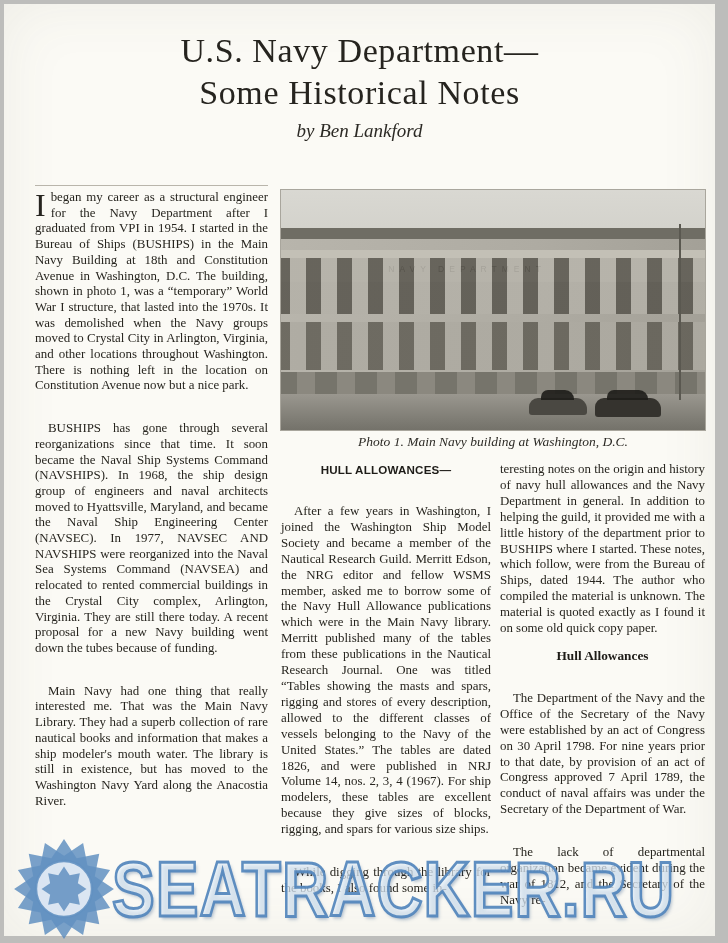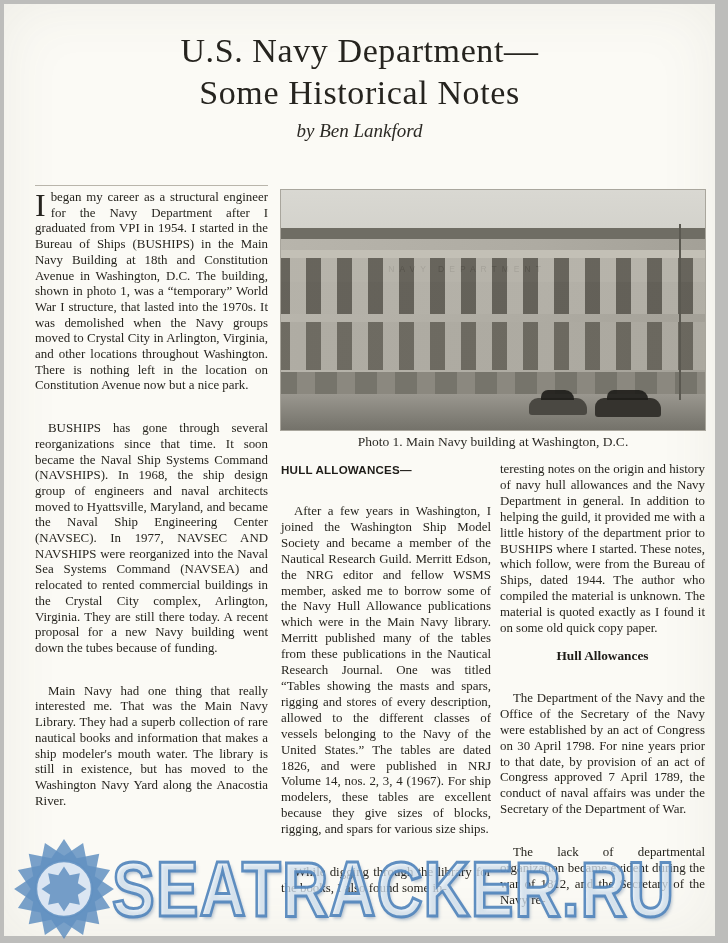--- a/index.html
+++ b/index.html
@@ -30,21 +30,21 @@
   .left-col{left:31px;top:181px;width:233px;font-size:12.9px;line-height:15.7px;border-top:1px solid #b9b5ab;padding-top:4px;}
   .mid-col{left:277px;top:458px;width:210px;font-size:12.9px;line-height:15.9px;}
   .right-col{left:496px;top:458px;width:205px;font-size:12.9px;line-height:15.9px;}
   .dropcap{
     float:left;font-size:32px;line-height:27px;
     padding:2px 5px 0 0;color:#26241f;
   }
   .hull-heading{
     font-family:"Liberation Sans",sans-serif;font-weight:bold;
     font-size:11.6px;line-height:15px;letter-spacing:0.2px;
-    text-align:left;color:#1e1c18;margin:0 0 9px 0;
+    text-align:center;color:#1e1c18;margin:0 0 9px 0;
   }
   .subhead{
     font-weight:bold;font-size:13.3px;text-align:center;
     margin:11px 0 7px 0;color:#1e1c18;
   }
   
   .photo{
     position:absolute;left:277px;top:186px;width:424px;height:240px;
     background:linear-gradient(#d9d8d2 0%,#cfcec7 30%,#c6c4bc 100%);
     overflow:hidden;outline:1px solid #a9a69d;
@@ -83,21 +83,21 @@
   .car{position:absolute;border-radius:9px 11px 3px 3px;}
   .car::before{
     content:"";position:absolute;left:12px;right:13px;top:-8px;height:10px;
     background:rgba(30,29,26,0.9);border-radius:7px 9px 0 0;
   }
   .car-1{right:44px;bottom:13px;width:66px;height:19px;background:#35332e;}
   .car-2{right:118px;bottom:15px;width:58px;height:17px;background:#4a4842;}
   .pole{position:absolute;right:24px;top:34px;bottom:30px;width:2px;background:#5a5850;}
   .caption{
     position:absolute;left:277px;top:430px;width:424px;
-    text-align:center;font-size:13.5px;color:#2c2a25;
+    text-align:center;font-style:italic;font-size:13.5px;color:#2c2a25;
   }
   
   .footer{
     position:absolute;right:30px;top:909px;
     font-style:italic;font-size:13.5px;color:#26241f;
   }
   .footer .pg{margin-left:7px;font-style:italic;}
   
   .watermark{
     position:absolute;left:12px;top:836px;width:710px;height:106px;

